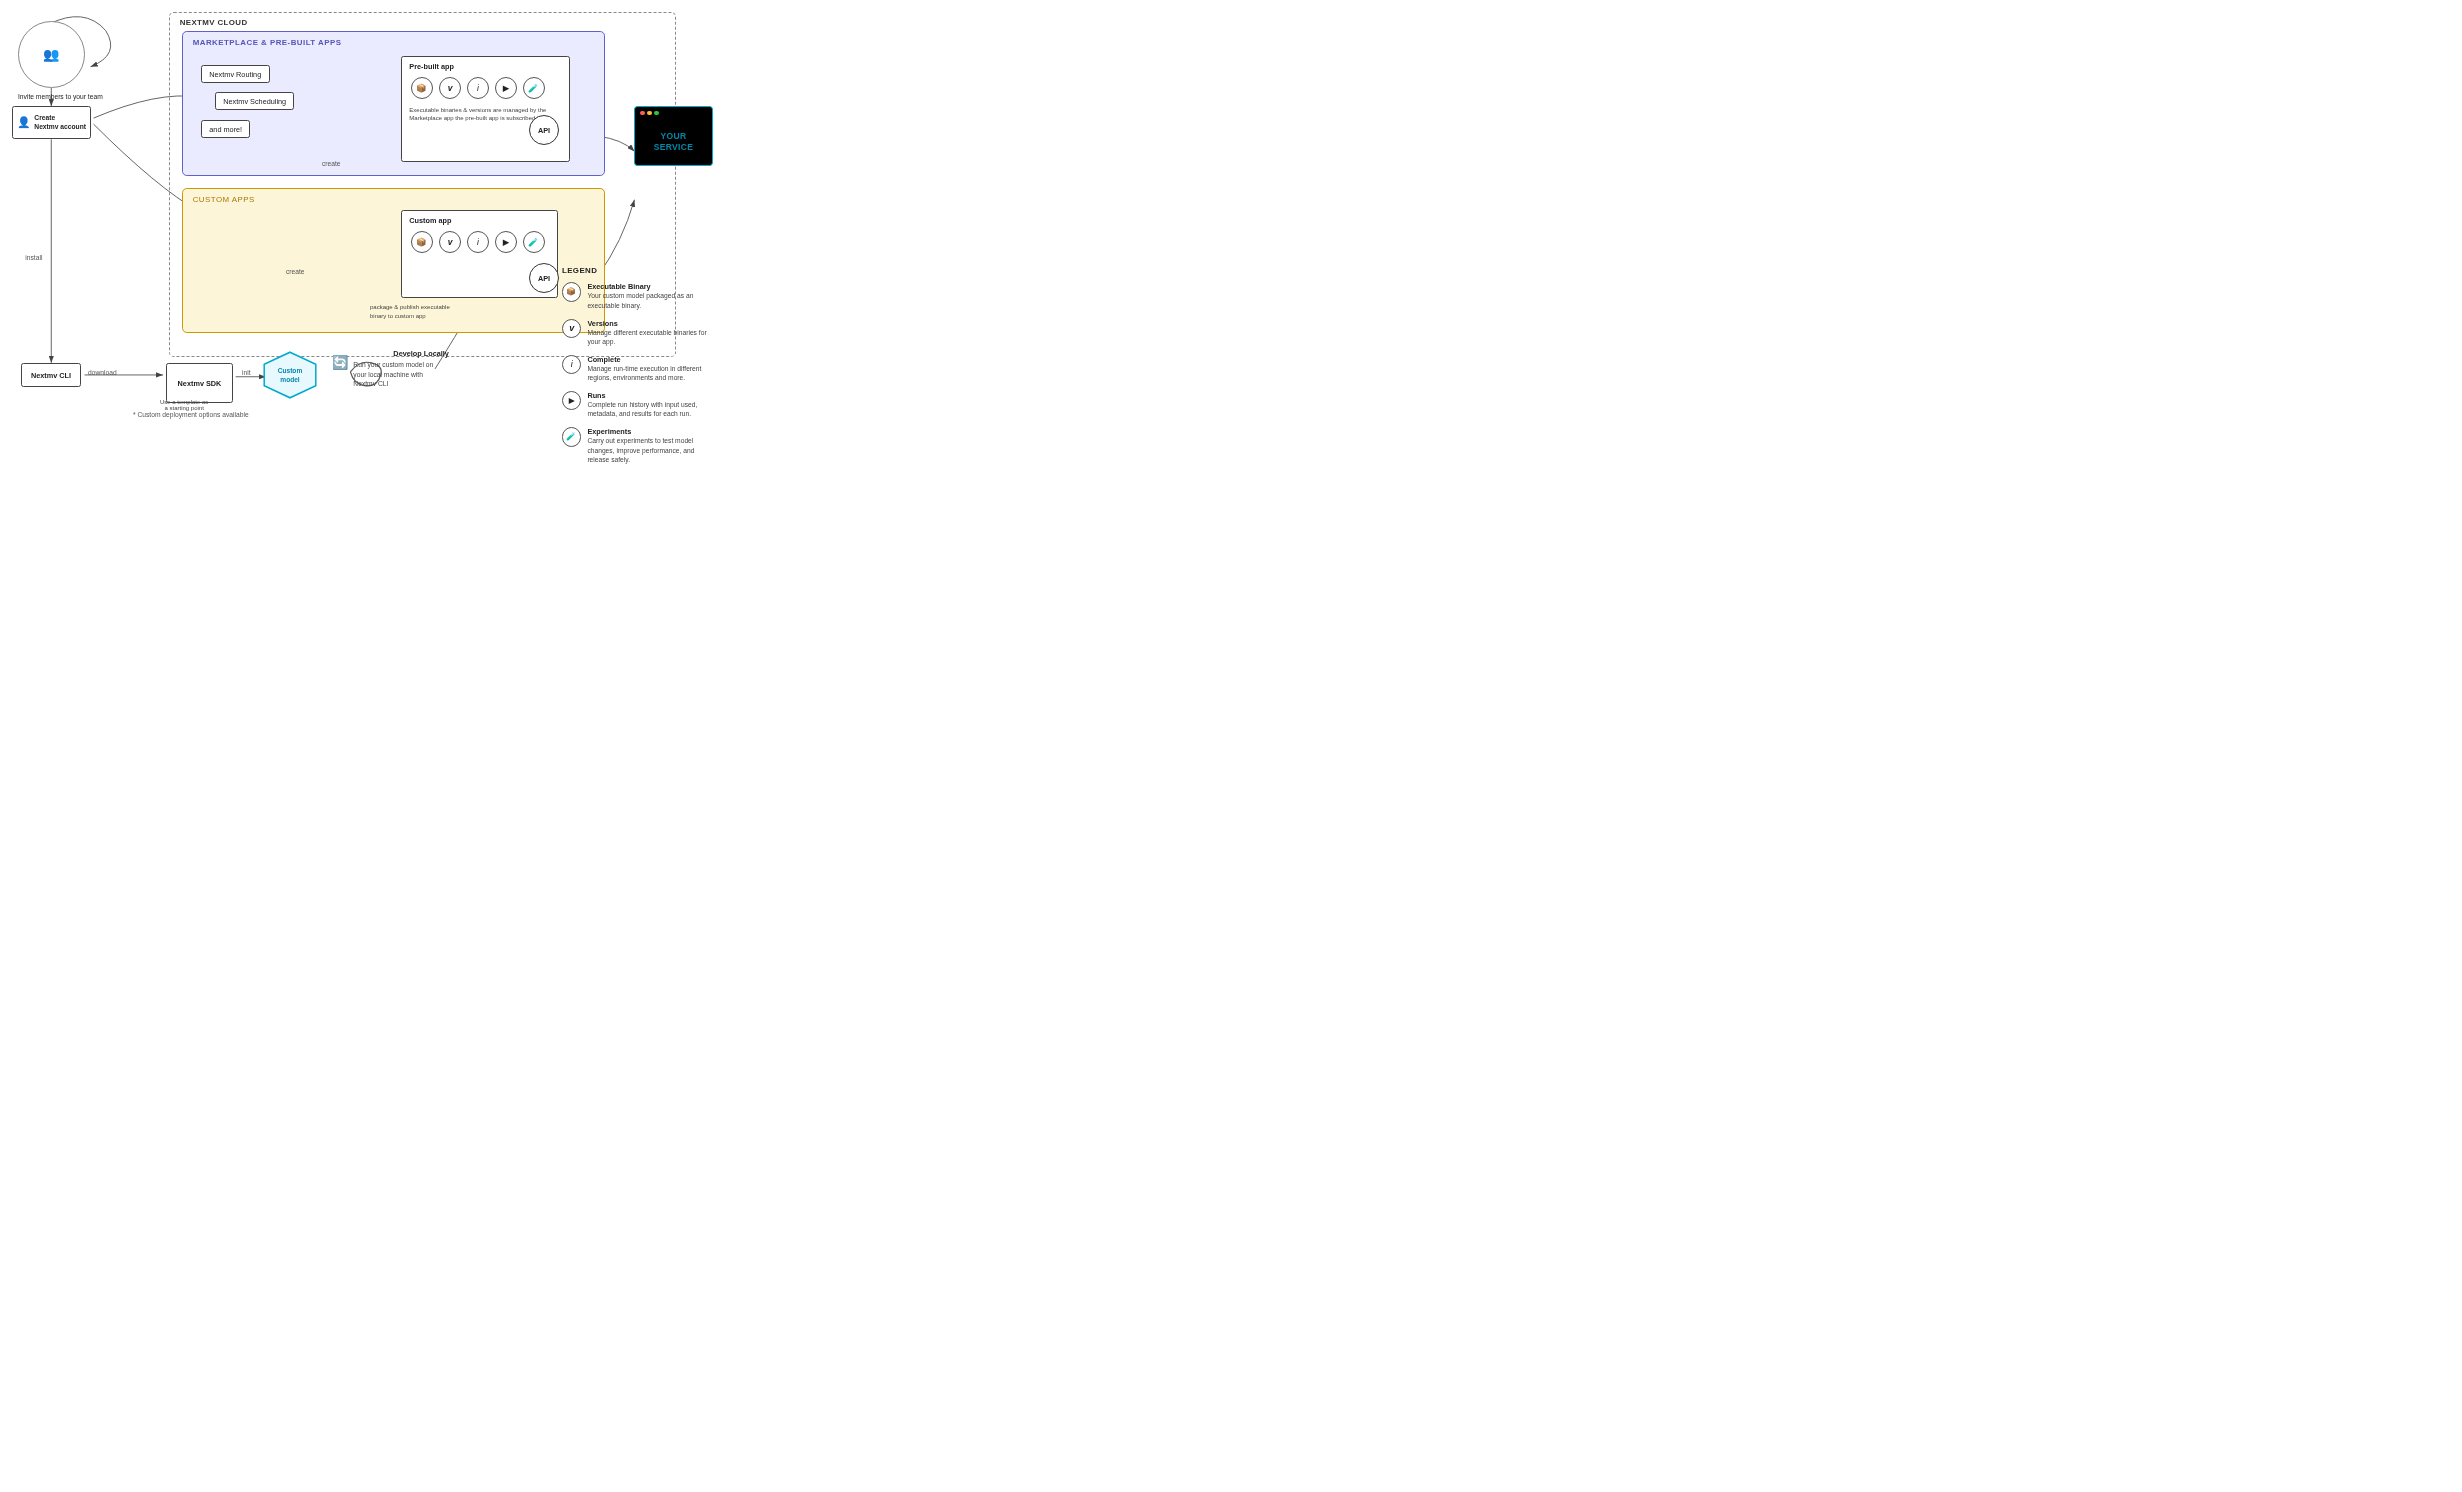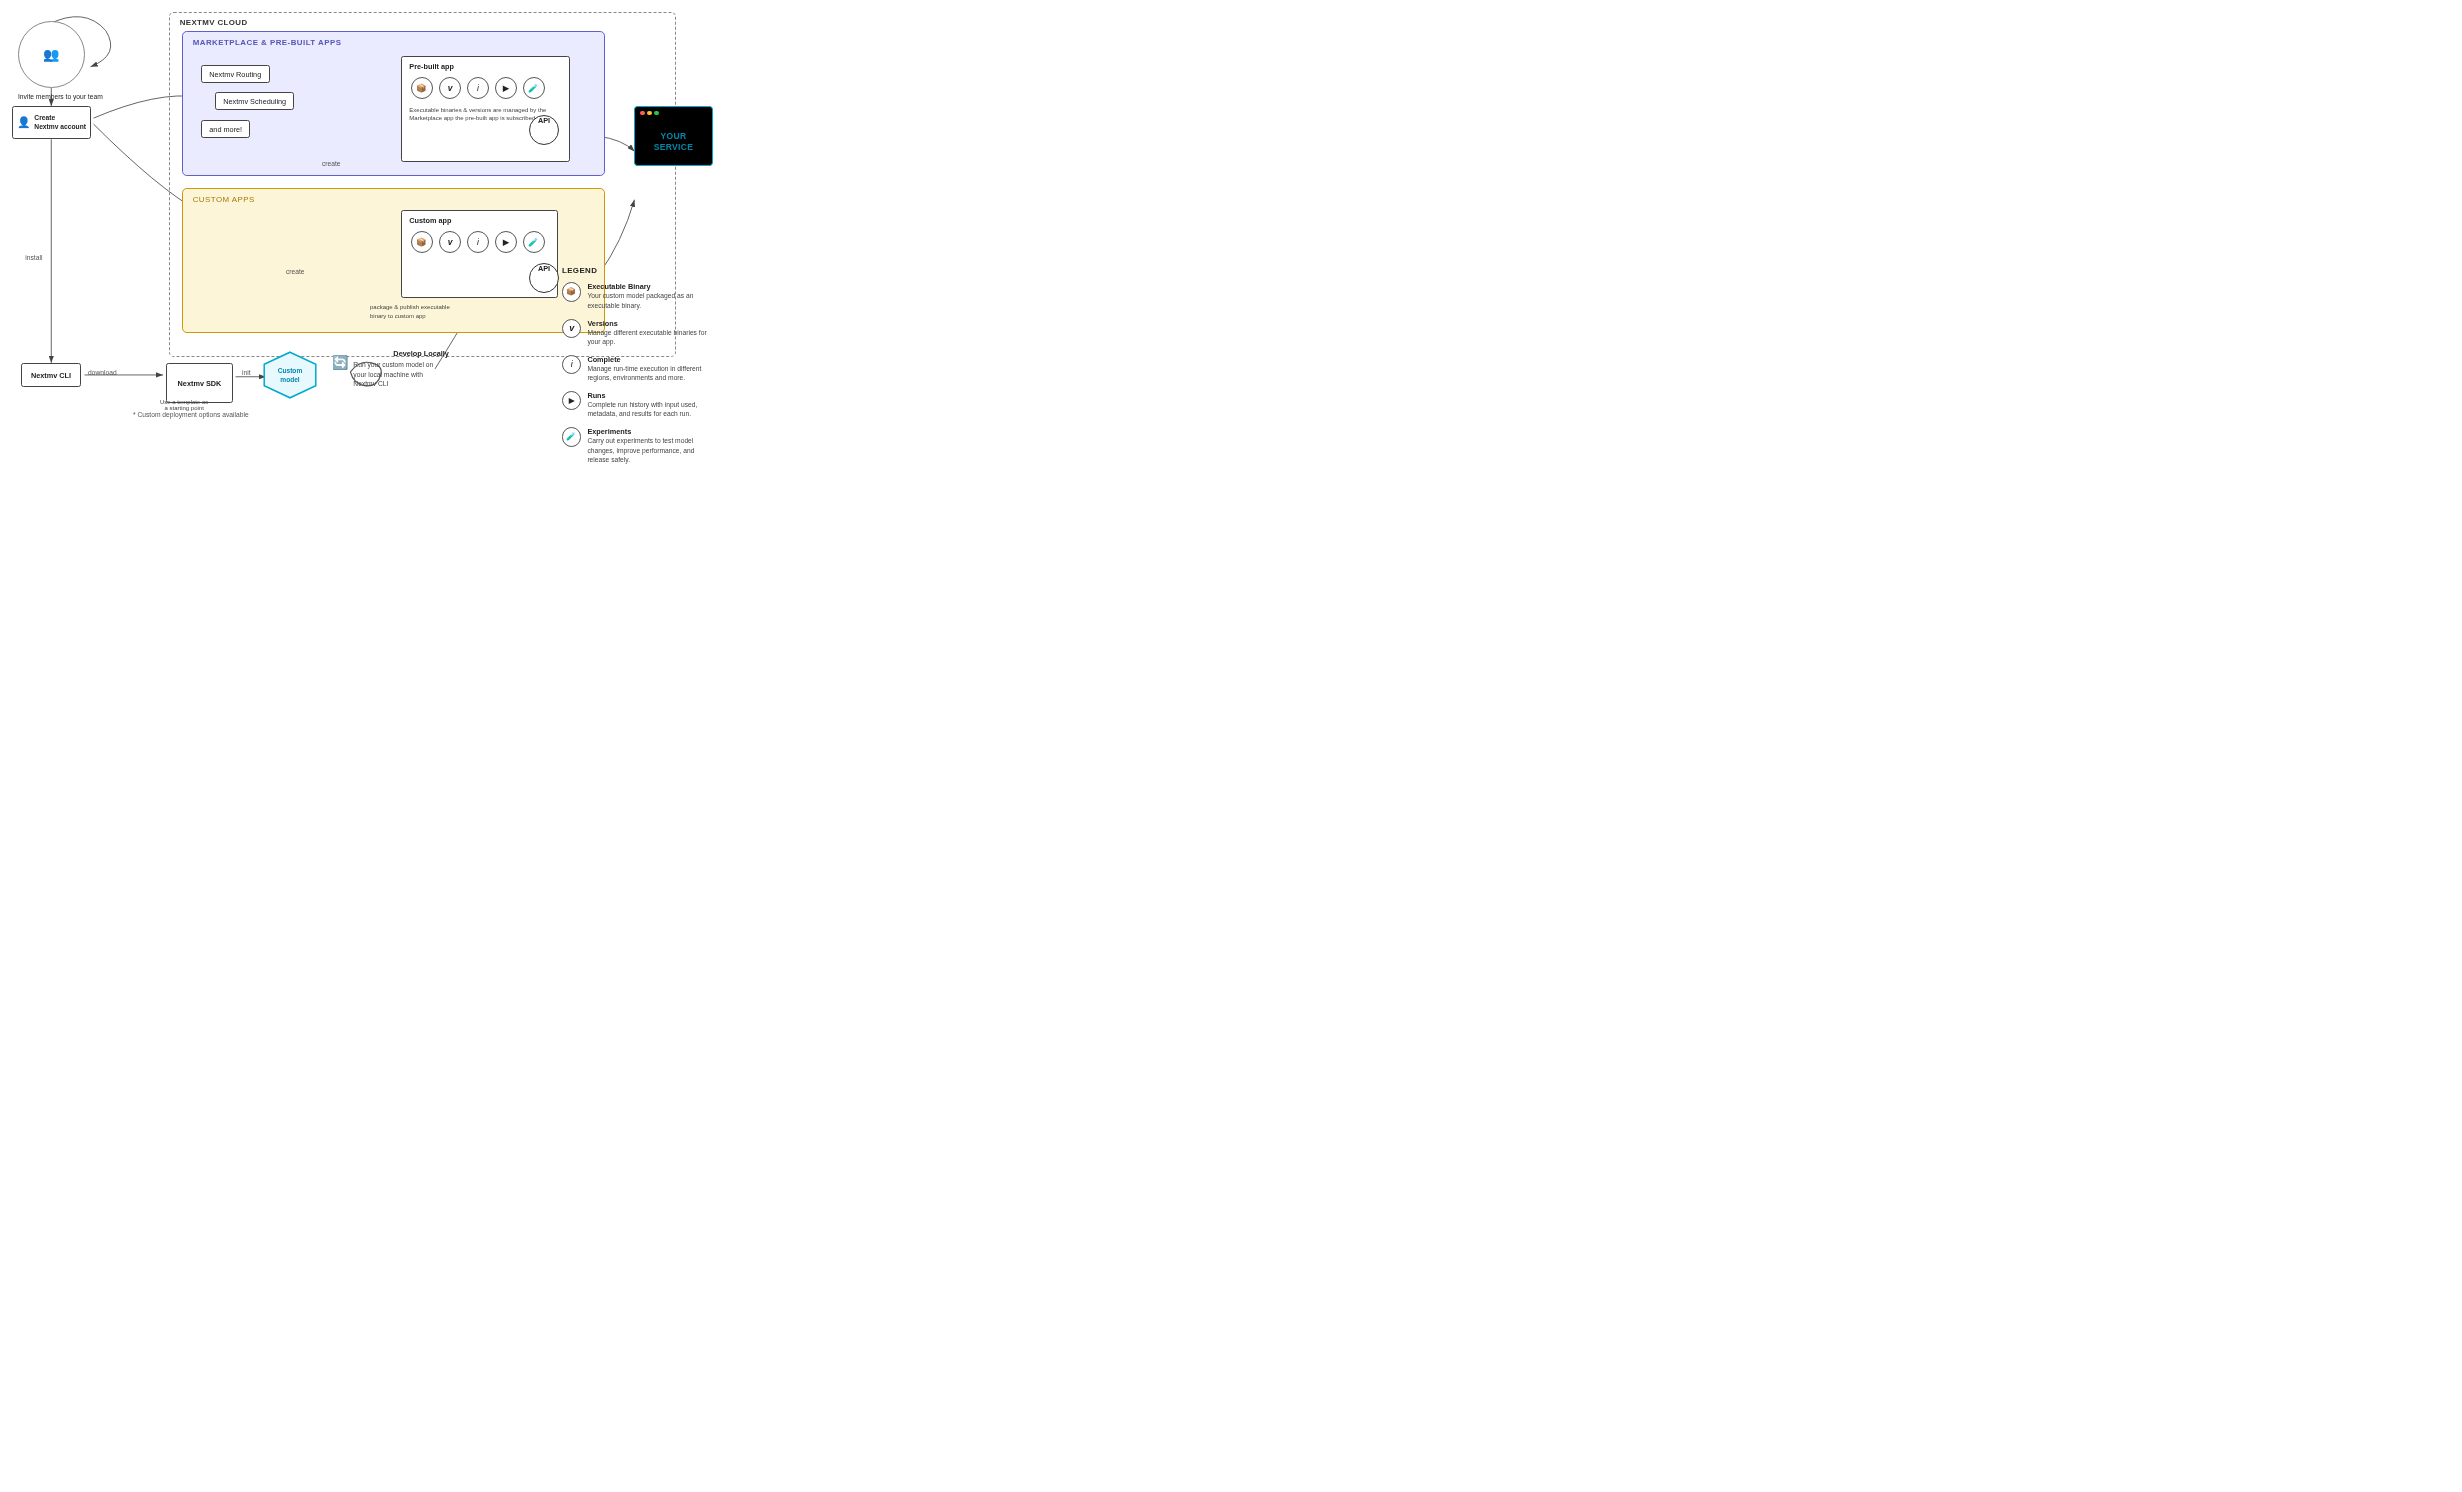--- a/index.html
+++ b/index.html
@@ -169,20 +169,21 @@
 
     
     .api-circle {
       position: absolute;
       width: 30px;
       height: 30px;
       border: 1.2px solid #333;
       border-radius: 50%;
       background: #fff;
       display: flex;
+      align-items: center;
       justify-content: center;
       font-size: 7.3px;
       font-weight: 700;
     }
 
     
     .your-service-box {
       position: absolute;
       top: 94px;
       right: 0px;

